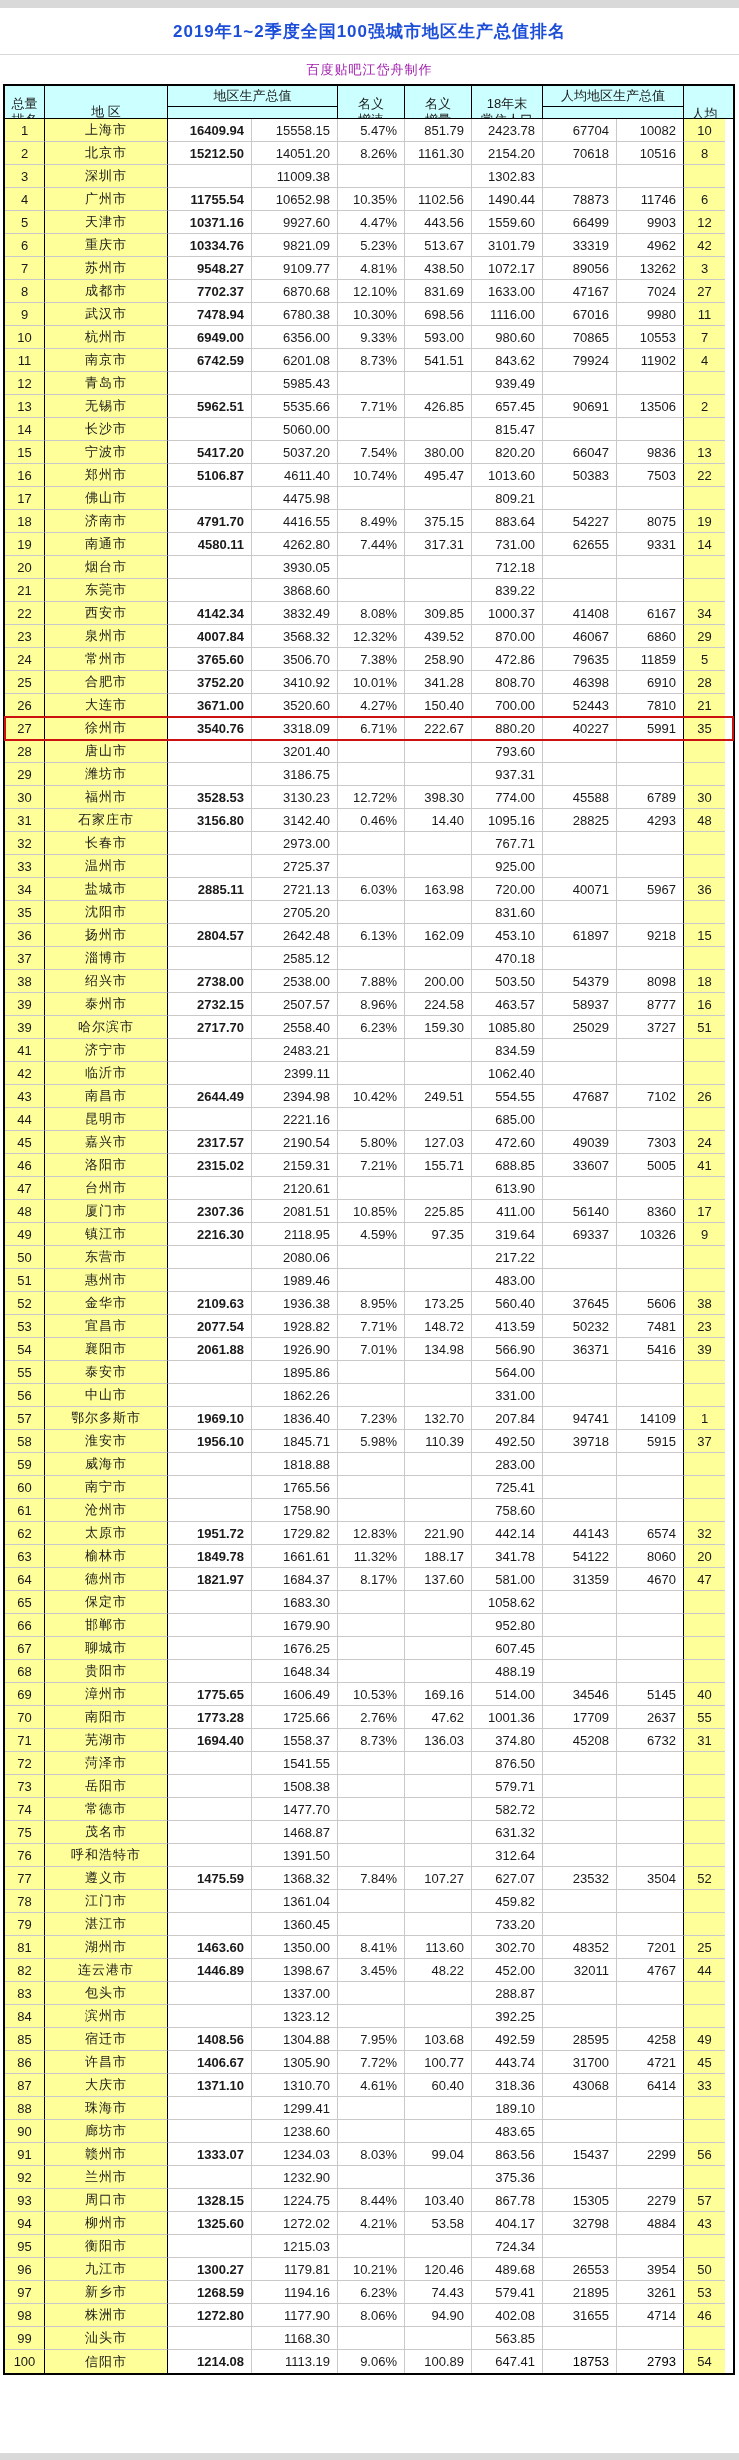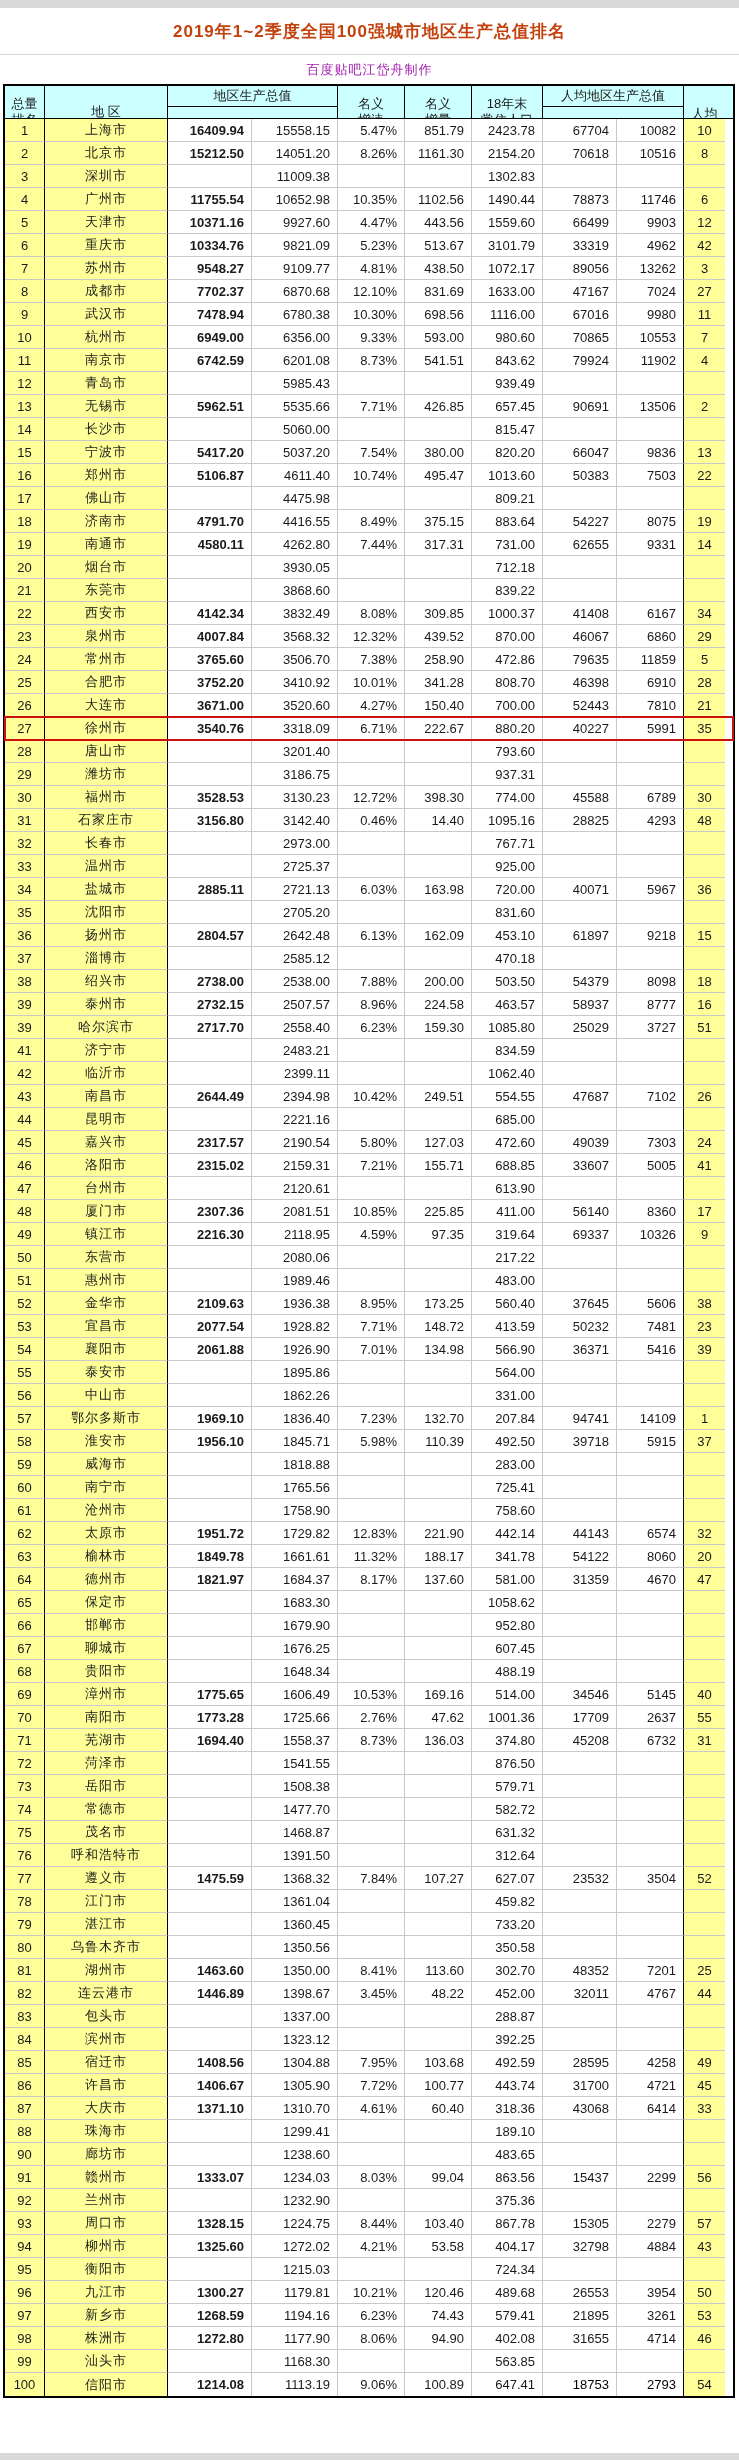--- a/index.html
+++ b/index.html
@@ -2,21 +2,21 @@
 <html style="--header-bg: #ccffff; --rank-bg: #ffff99; --highlight-border: #cc1111;"><head>
 <meta charset="utf-8">
 <style>
   html,body{margin:0;padding:0;background:#ffffff;}
   body{width:739px;font-family:"Liberation Sans","DejaVu Sans",sans-serif;color:#1a1a1a;}
   .page{position:relative;width:739px;height:2460px;background:#fff;overflow:hidden;}
   .edge-strip{width:100%;background:#d9d9d9;}
   .edge-strip.top{height:8px;}
   .edge-strip.bottom{position:absolute;bottom:0;left:0;height:7px;}
   .title-block{height:46px;display:flex;align-items:center;justify-content:center;}
-  .title{font-size:17px;font-weight:bold;letter-spacing:1px;color:#c2410c;}
+  .title{font-size:17px;font-weight:bold;letter-spacing:1px;color:#1d4ed8;}
   .subtitle-block{height:30px;display:flex;align-items:center;justify-content:center;border-top:1px solid #d8d8d8;}
   .subtitle{font-size:13px;color:#a21caf;letter-spacing:1px;}
 
   .gdp-table{position:absolute;left:3px;top:84px;width:732px;border:2px solid #000;box-sizing:border-box;background:#fff;}
   .hrow{display:grid;grid-template-columns:40px 123px 84px 86px 67px 67px 71px 74px 67px 41px;height:32px;background:var(--header-bg,#ccffff);}
   .hcell{border-right:1px solid #000;display:flex;align-items:center;justify-content:center;text-align:center;font-size:13px;line-height:1.25;white-space:pre-line;box-sizing:border-box;}
   .hcell:last-child{border-right:none;margin-top:20px;}
   .hgroup{display:flex;flex-direction:column;border-right:1px solid #000;box-sizing:border-box;gap:12px;}
   .hgroup .gtop{flex:1;display:flex;align-items:center;justify-content:center;font-size:13px;border-bottom:1px solid #000;}
   .hgroup .gbot{flex:1;display:flex;}
@@ -1022,32 +1022,20 @@
           <div class="cell c-g19"></div>
           <div class="cell c-g18">1360.45</div>
           <div class="cell c-gr"></div>
           <div class="cell c-inc"></div>
           <div class="cell c-pop">733.20</div>
           <div class="cell c-yuan"></div>
           <div class="cell c-usd"></div>
           <div class="cell c-prank"></div>
         </div>
         <div class="trow">
-          <div class="cell c-rank">80</div>
-          <div class="cell c-city">乌鲁木齐市</div>
-          <div class="cell c-g19"></div>
-          <div class="cell c-g18">1350.56</div>
-          <div class="cell c-gr"></div>
-          <div class="cell c-inc"></div>
-          <div class="cell c-pop">350.58</div>
-          <div class="cell c-yuan"></div>
-          <div class="cell c-usd"></div>
-          <div class="cell c-prank"></div>
-        </div>
-        <div class="trow">
           <div class="cell c-rank">81</div>
           <div class="cell c-city">湖州市</div>
           <div class="cell c-g19">1463.60</div>
           <div class="cell c-g18">1350.00</div>
           <div class="cell c-gr">8.41%</div>
           <div class="cell c-inc">113.60</div>
           <div class="cell c-pop">302.70</div>
           <div class="cell c-yuan">48352</div>
           <div class="cell c-usd">7201</div>
           <div class="cell c-prank">25</div>

